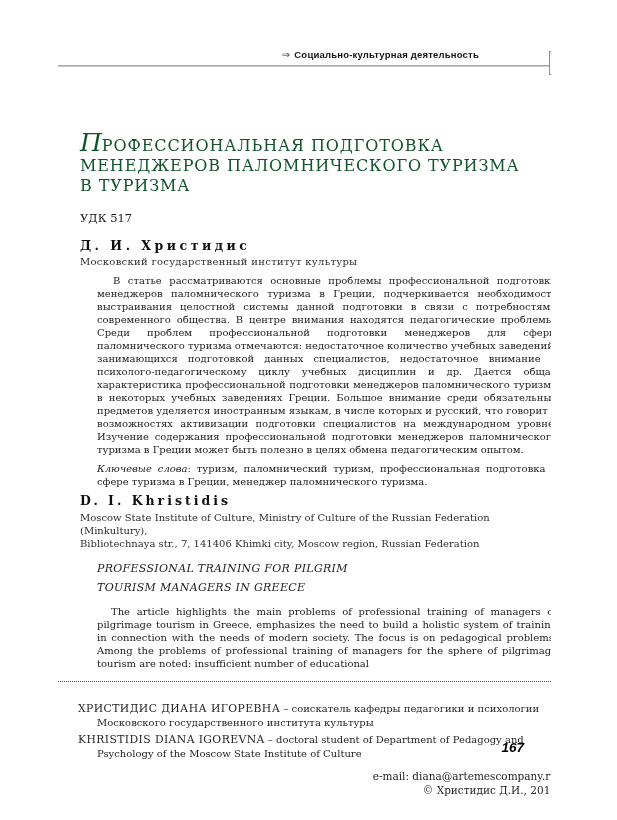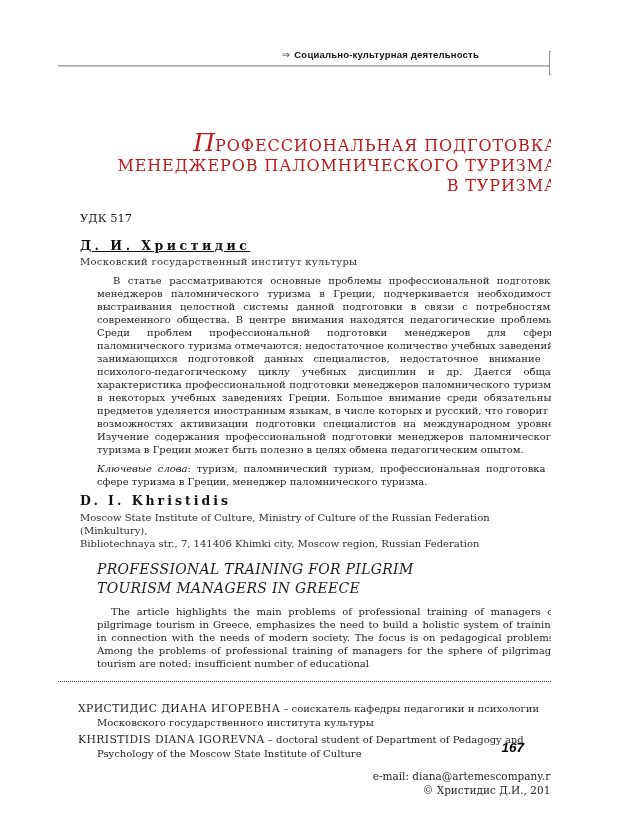--- a/index.html
+++ b/index.html
@@ -20,39 +20,39 @@
   .lg-v2 { left:592px; top:62px; width:1px; height:13px; }
   .logo { position:absolute; left:556px; top:36px; width:37px; height:30px; }
 
   
   .page-number { position:absolute; top:740px; right:27px; font-family:"Liberation Sans", sans-serif;
                  font-weight:bold; font-style:italic; font-size:13.5px; color:#000000; }
 
   
   .column { position:absolute; top:133px; left:80px; width:477px; }
 
-  .title-ru { text-align:right; font-size:16px; line-height:20px; letter-spacing:0.9px;
-              color:#b91c1c; margin-bottom:15px; }
+  .title-ru { text-align:left; font-size:16px; line-height:20px; letter-spacing:0.9px;
+              color:#14532d; margin-bottom:15px; }
   .title-ru .dropcap { font-size:25px; font-style:italic; letter-spacing:0; line-height:20px; }
 
   .udk { font-size:11.5px; margin-bottom:13px; color:#1a1a1a; }
 
-  .author-ru { font-size:12.5px; font-weight:bold; letter-spacing:3.5px; margin-bottom:3px; color:#111;text-decoration:underline; }
+  .author-ru { font-size:12.5px; font-weight:bold; letter-spacing:3.5px; margin-bottom:3px; color:#111; }
   .affil-ru  { font-size:10px; letter-spacing:0.3px; color:#2d2d2d; margin-bottom:7px; }
 
   .abstract-ru, .keywords, .abstract-en { margin-left:17px; width:460px; font-size:10px;
         line-height:13px; text-align:justify; color:#222; }
   .abstract-ru { text-indent:16px; }
   .keywords { margin-top:6px; }
   .keywords .kw-label { font-style:italic; }
 
   .author-en { margin-top:5px; font-size:12.5px; font-weight:bold; letter-spacing:3px; color:#111; }
   .affil-en  { margin-top:3px; font-size:10px; line-height:13px; color:#2d2d2d; }
 
-  .title-en { margin-left:17px; margin-top:10px; font-style:italic; font-size:14px;
+  .title-en { margin-left:17px; margin-top:10px; font-style:italic; font-size:11px;
               line-height:18.5px; letter-spacing:0.3px; color:#1d1d1d; }
 
   .abstract-en { margin-top:8px; text-indent:14px; }
 
   .dotted-rule { margin-top:11px; margin-left:-22px; width:499px; height:0;
                  border-top:1.5px dotted #4a4a4a; }
 
   .footnote { margin-top:20px; margin-left:-2px; width:480px; font-size:10px; line-height:13.5px;
               color:#1f1f1f; padding-left:19px; text-indent:-19px; }
   .footnote + .footnote { margin-top:4px; }

